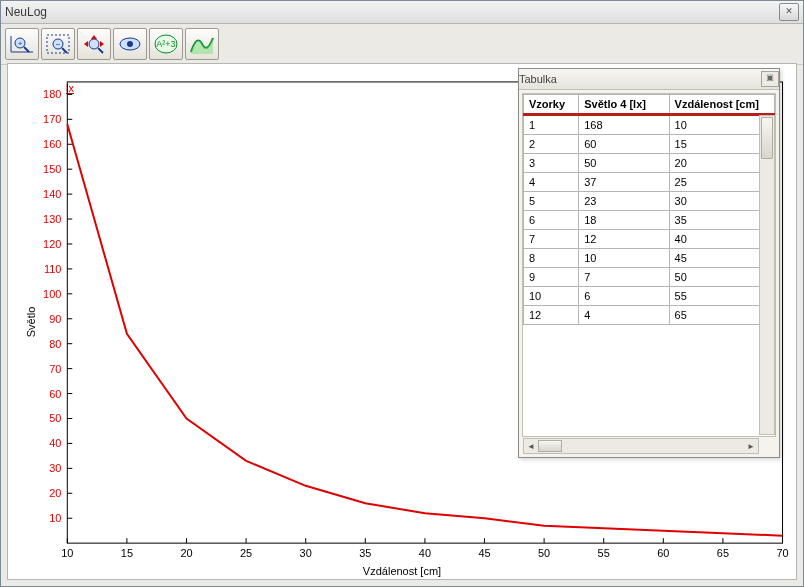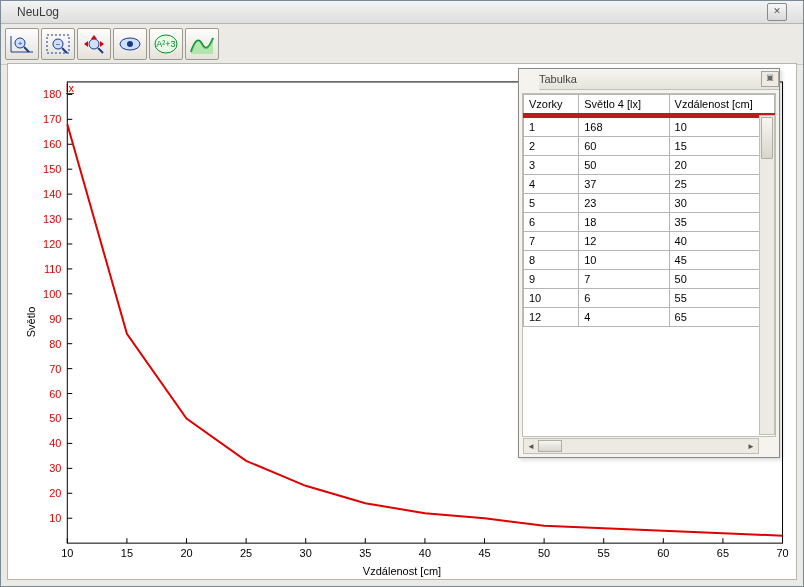--- a/index.html
+++ b/index.html
@@ -1,36 +1,36 @@
 <!DOCTYPE html>
 <html><head>
 <meta charset="utf-8">
 <style>
 html,body{margin:0;padding:0;font-family:Tahoma,Arial,sans-serif;font-size:11px;background:#d4d0c8;}
 .window{width:804px;height:587px;box-sizing:border-box;background:#eceae5;border:1px solid #7a8a99;position:relative;}
-.titlebar{height:22px;background:linear-gradient(#f3f3f2,#dedede);border-bottom:1px solid #b5b5b5;display:flex;align-items:center;padding:0 16px;justify-content:center;}
+.titlebar{height:22px;background:linear-gradient(#f3f3f2,#dedede);border-bottom:1px solid #b5b5b5;display:flex;align-items:center;padding:0 4px;justify-content:center;}
 .titlebar .title{color:#3a3a3a;font-size:12px;}
 .titlebar .spacer{flex:1;}
 .closebtn{width:18px;height:16px;border:1px solid #8a8a8a;background:linear-gradient(#f7f7f7,#d8d8d8);font-size:9px;line-height:14px;text-align:center;color:#555;border-radius:2px;}
 .toolbar{height:36px;background:#eceae5;border-bottom:1px solid #cfcac0;display:flex;align-items:center;padding:2px 4px;gap:2px;}
 .tbtn{width:32px;height:30px;border:1px solid #9d9a92;background:linear-gradient(#fdfdfd,#e5e2da);display:flex;align-items:center;justify-content:center;border-radius:2px;}
 .tbtn svg{width:26px;height:24px;}
 .chart-area{position:absolute;left:6px;right:6px;top:62px;bottom:6px;background:#fff;border:1px solid #b5b5b5;}
 svg.chart{position:absolute;left:0;top:0;width:100%;height:100%;}
 .yaxis-title{position:absolute;left:8px;top:50%;transform:translateY(-50%) rotate(-90deg);transform-origin:center;font-size:11px;color:#000;}
 .xaxis-title{position:absolute;left:50%;bottom:2px;transform:translateX(-50%);font-size:11px;color:#000;}
 .unit-label{position:absolute;left:58px;top:18px;color:#d00;font-size:11px;text-decoration:underline;}
 .table-panel{position:absolute;right:16px;top:4px;width:260px;height:388px;background:#f4f3ee;border:1px solid #8a8a8a;box-shadow:2px 2px 4px rgba(0,0,0,.15);}
-.table-title{height:20px;background:linear-gradient(#f7f6f2,#e5e3db);border-bottom:1px solid #c2beb4;display:flex;align-items:center;padding:0 0;font-size:11px;color:#444;margin-left:20px;}
+.table-title{height:20px;background:linear-gradient(#f7f6f2,#e5e3db);border-bottom:1px solid #c2beb4;display:flex;align-items:center;padding:0 0;font-size:11px;color:#444;}
 .table-title .spacer{flex:1;}
 .pinbtn{width:16px;height:14px;border:1px solid #a8a49a;background:#eceae2;font-size:8px;text-align:center;line-height:12px;color:#666;}
 .table-body{position:absolute;left:3px;right:3px;top:24px;bottom:20px;background:#fff;border:1px solid #c2beb4;overflow:hidden;}
 table.data{border-collapse:collapse;width:100%;table-layout:fixed;}
 table.data th,table.data td{border:1px solid #b5b5b5;padding:3px 5px;font-size:11px;text-align:left;background:#fff;color:#000;height:19px;box-sizing:border-box;}
-table.data th{border-bottom:5px solid #b91c1c;font-weight:normal;margin-top:20px;}
+table.data th{border-bottom:3px solid #b91c1c;font-weight:bold;margin-top:20px;}
 .vscroll{position:absolute;right:4px;top:46px;bottom:22px;width:14px;background:#eceae2;border:1px solid #c2beb4;}
 .vscroll .thumb{position:absolute;left:1px;right:1px;top:1px;height:40px;background:linear-gradient(#f7f6f2,#d8d5cc);border:1px solid #b0ada4;border-radius:1px;}
 .hscroll{position:absolute;left:4px;right:20px;bottom:3px;height:14px;background:#eceae2;border:1px solid #c2beb4;display:flex;align-items:center;}
 .hscroll .arrow{width:14px;height:12px;display:flex;align-items:center;justify-content:center;font-size:8px;color:#555;}
 .hscroll .track{flex:1;position:relative;height:12px;}
 .hscroll .thumb{position:absolute;left:0;top:0;bottom:0;width:22px;background:linear-gradient(#f7f6f2,#d8d5cc);border:1px solid #b0ada4;}
 </style>
 </head>
 <body>
 

